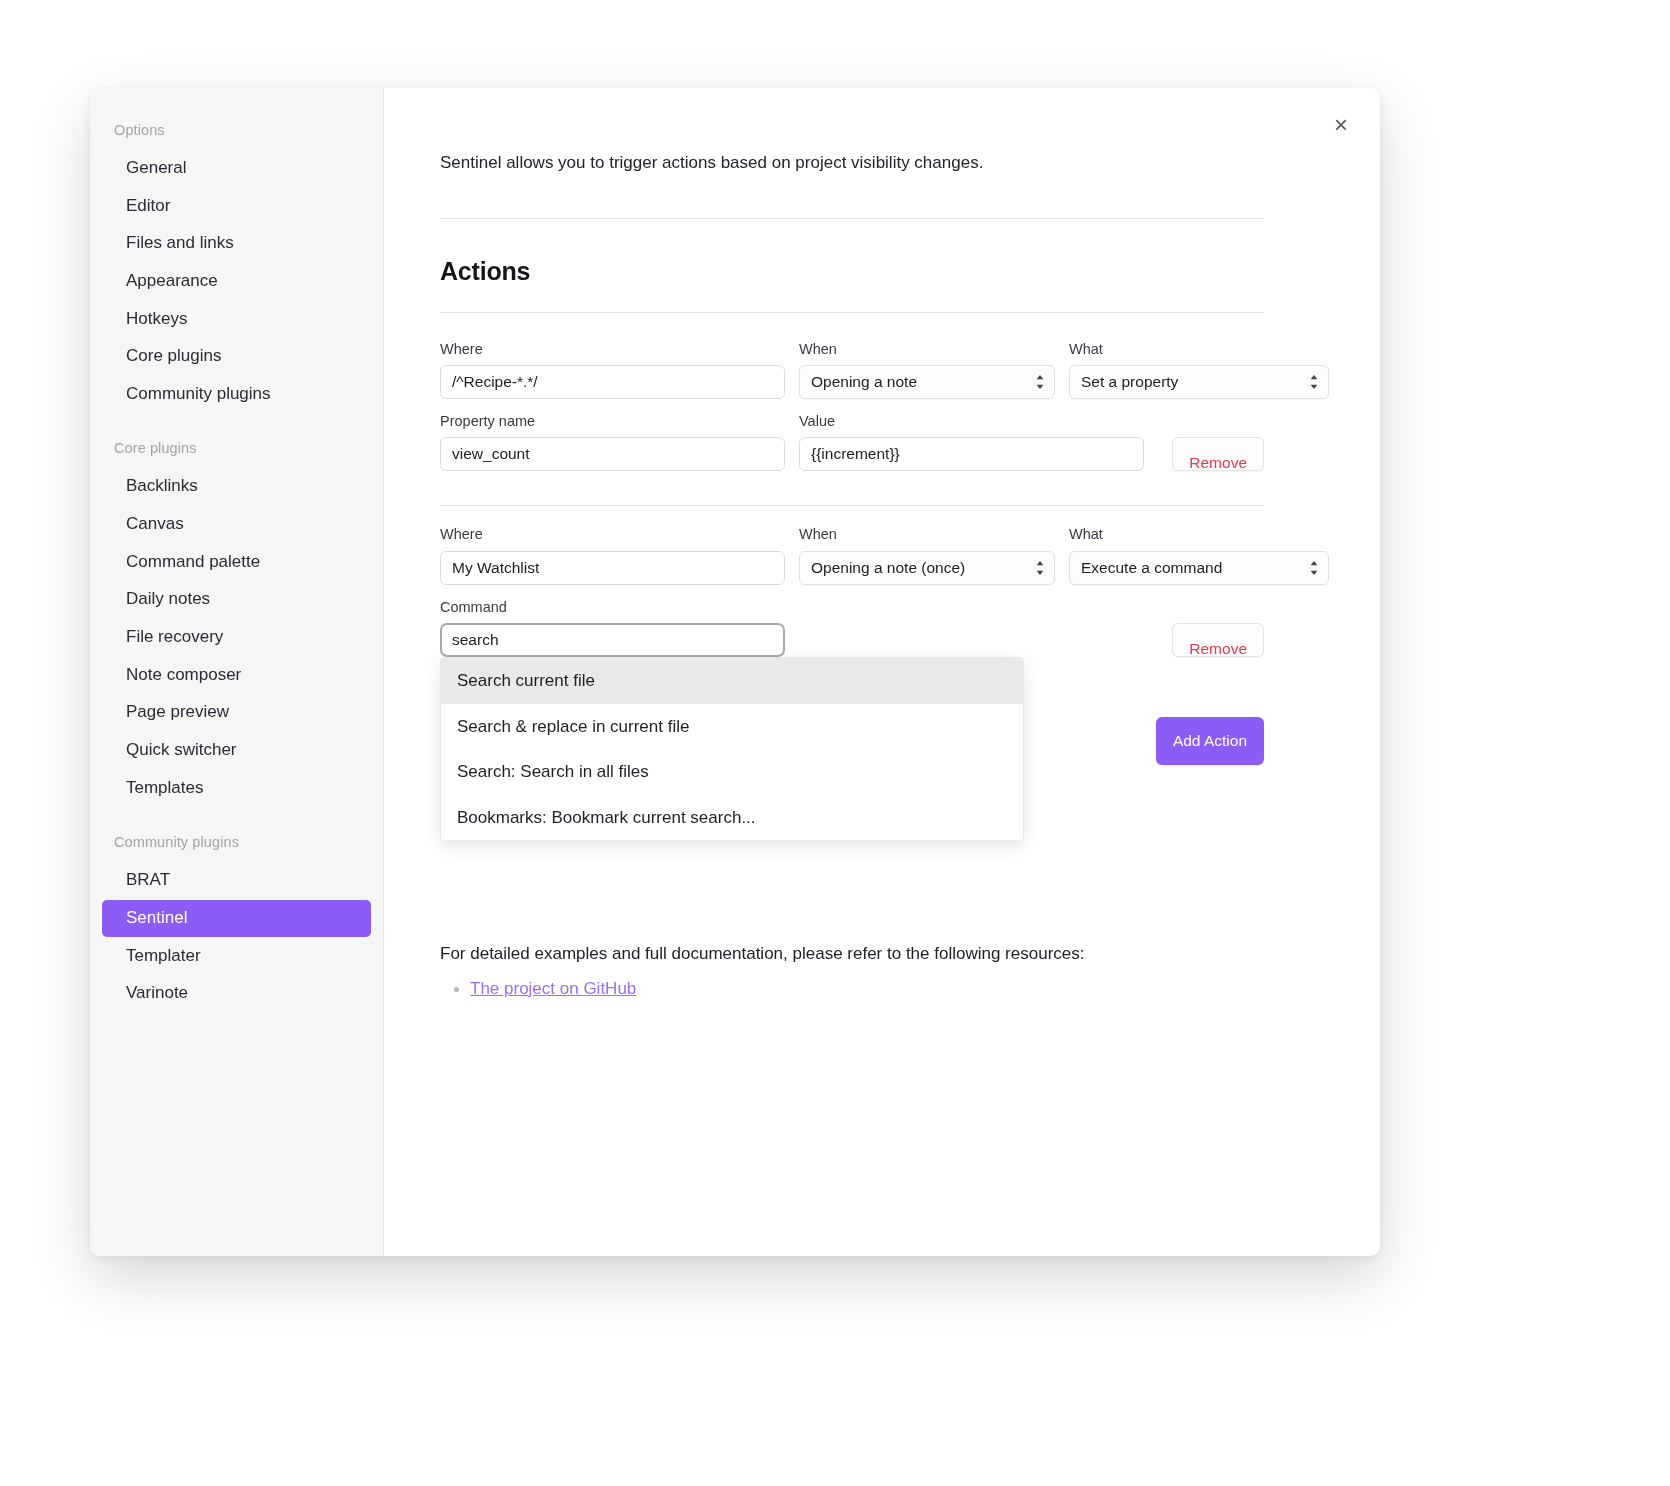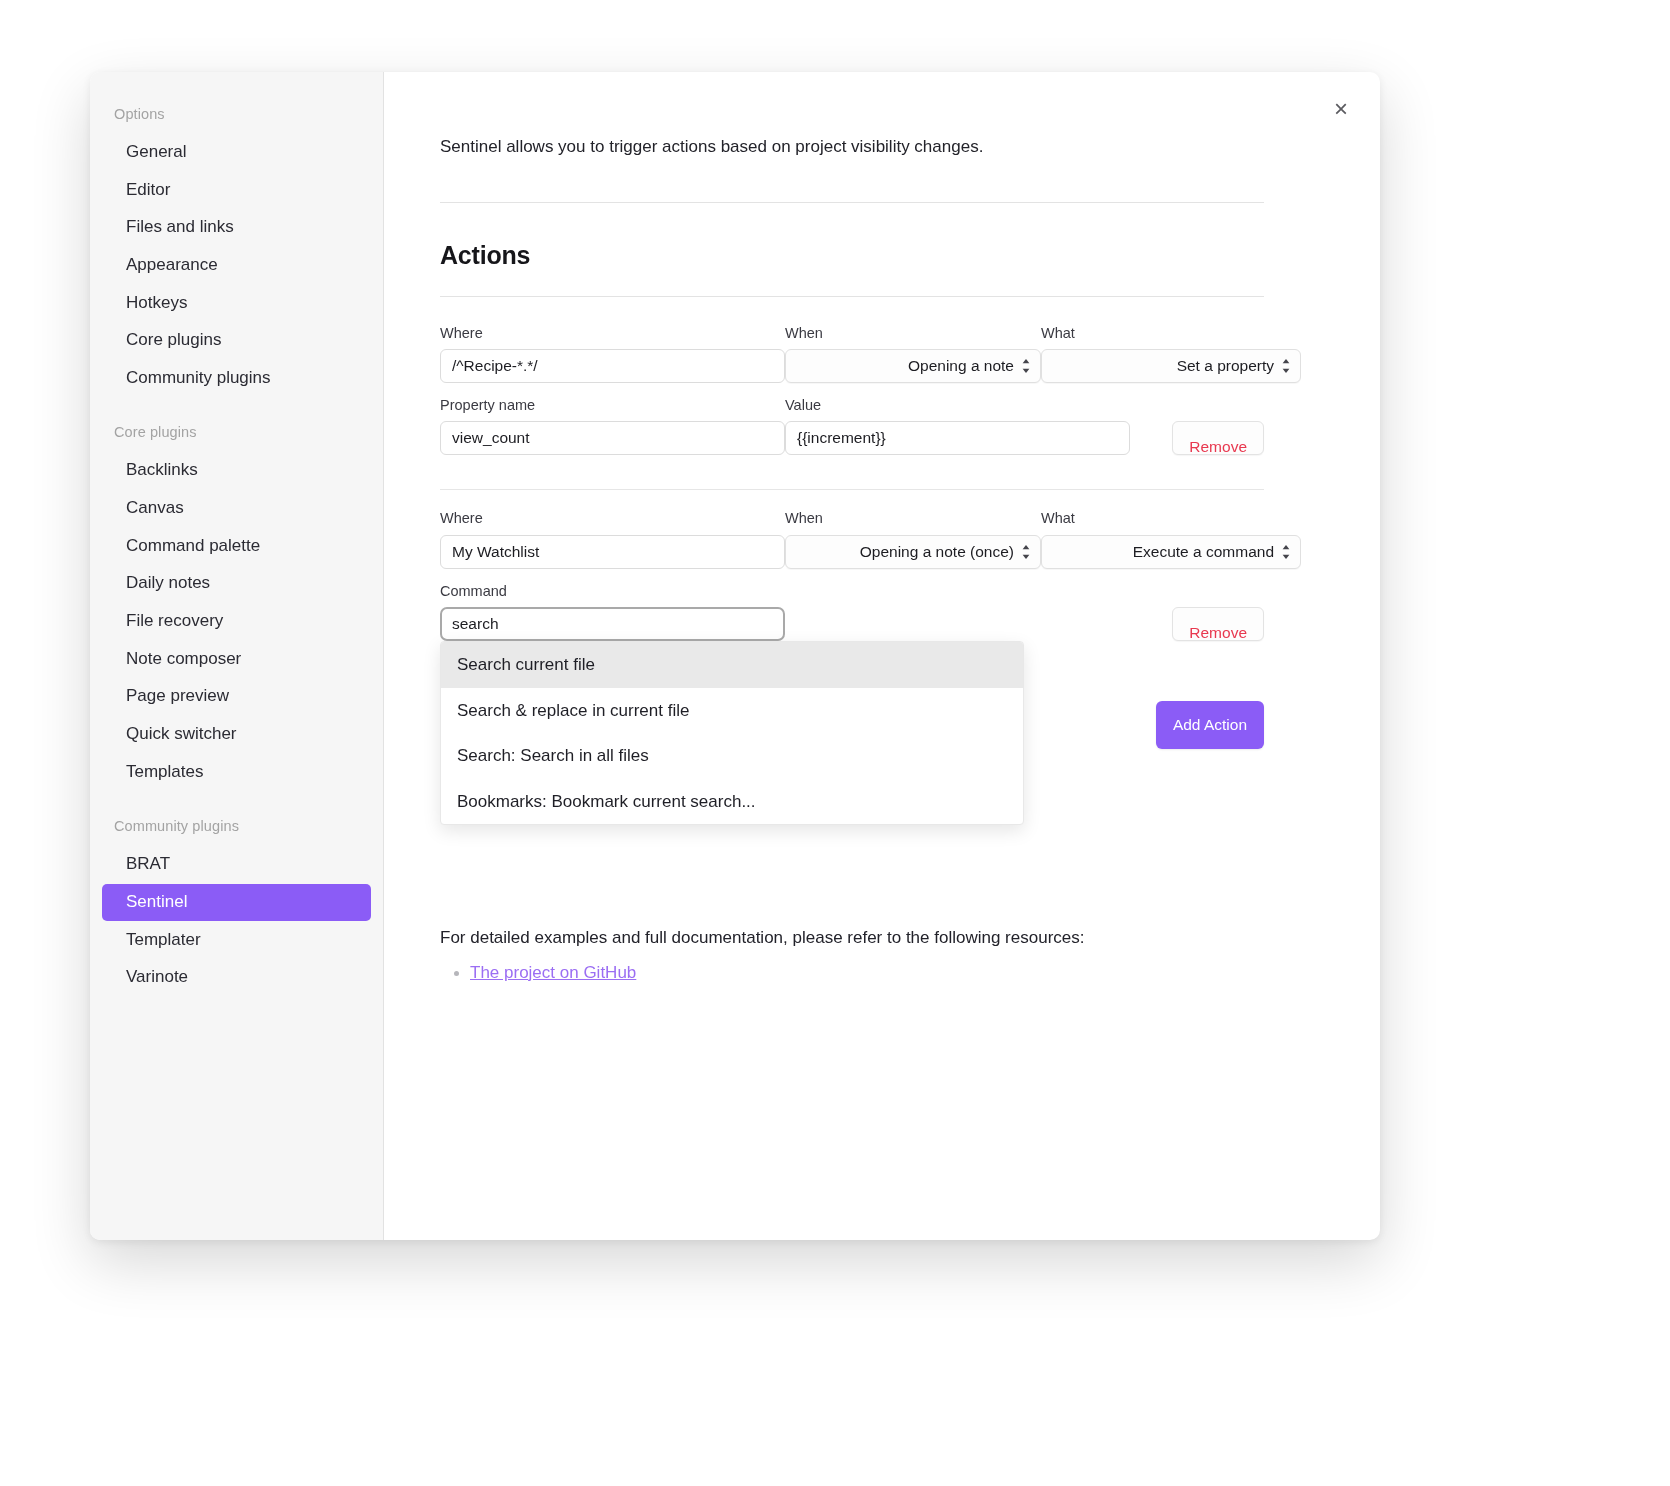--- a/index.html
+++ b/index.html
@@ -17,21 +17,21 @@
     position: relative;
     width: 1670px;
     height: 1486px;
     background: #ffffff;
   }
 
   
   #settings-modal {
     position: absolute;
     left: 90px;
-    top: 72px;
+    top: 88px;
     width: 1290px;
     height: 1168px;
     background: #ffffff;
     border-radius: 10px;
     box-shadow: 0 22px 60px rgba(0,0,0,0.16), 0 2px 8px rgba(0,0,0,0.07);
     display: flex;
     overflow: hidden;
   }
 
   
@@ -123,20 +123,21 @@
   
   .action-block { padding-top: 6px; }
   .action-sep {
     height: 1px;
     background: #e6e6e6;
     margin: 34px 0 14px 0;
   }
 
   .field-row {
     display: flex;
+    gap: 14px;
     margin-bottom: 14px;
     align-items: flex-end;
   }
   .field {
     display: flex;
     flex-direction: column;
   }
   .field.w-where  { width: 345px; flex: 0 0 345px; }
   .field.w-when   { width: 256px; flex: 0 0 256px; }
   .field.w-what   { width: 260px; flex: 0 0 260px; }
@@ -178,21 +179,20 @@
     font-size: 15.5px;
     color: #1d1d22;
     padding: 0 26px 0 11px;
     font-family: "Liberation Sans", sans-serif;
     width: 100%;
     appearance: none;
     -webkit-appearance: none;
     outline: none;
     box-shadow: 0 1px 1px rgba(0,0,0,0.035);
     cursor: pointer;
-    text-align: right;
   }
   .select-wrap { position: relative; width: 100%; }
   .select-arrow {
     position: absolute;
     right: 10px;
     top: 50%;
     transform: translateY(-50%);
     pointer-events: none;
     color: #45454c;
     font-size: 11px;

